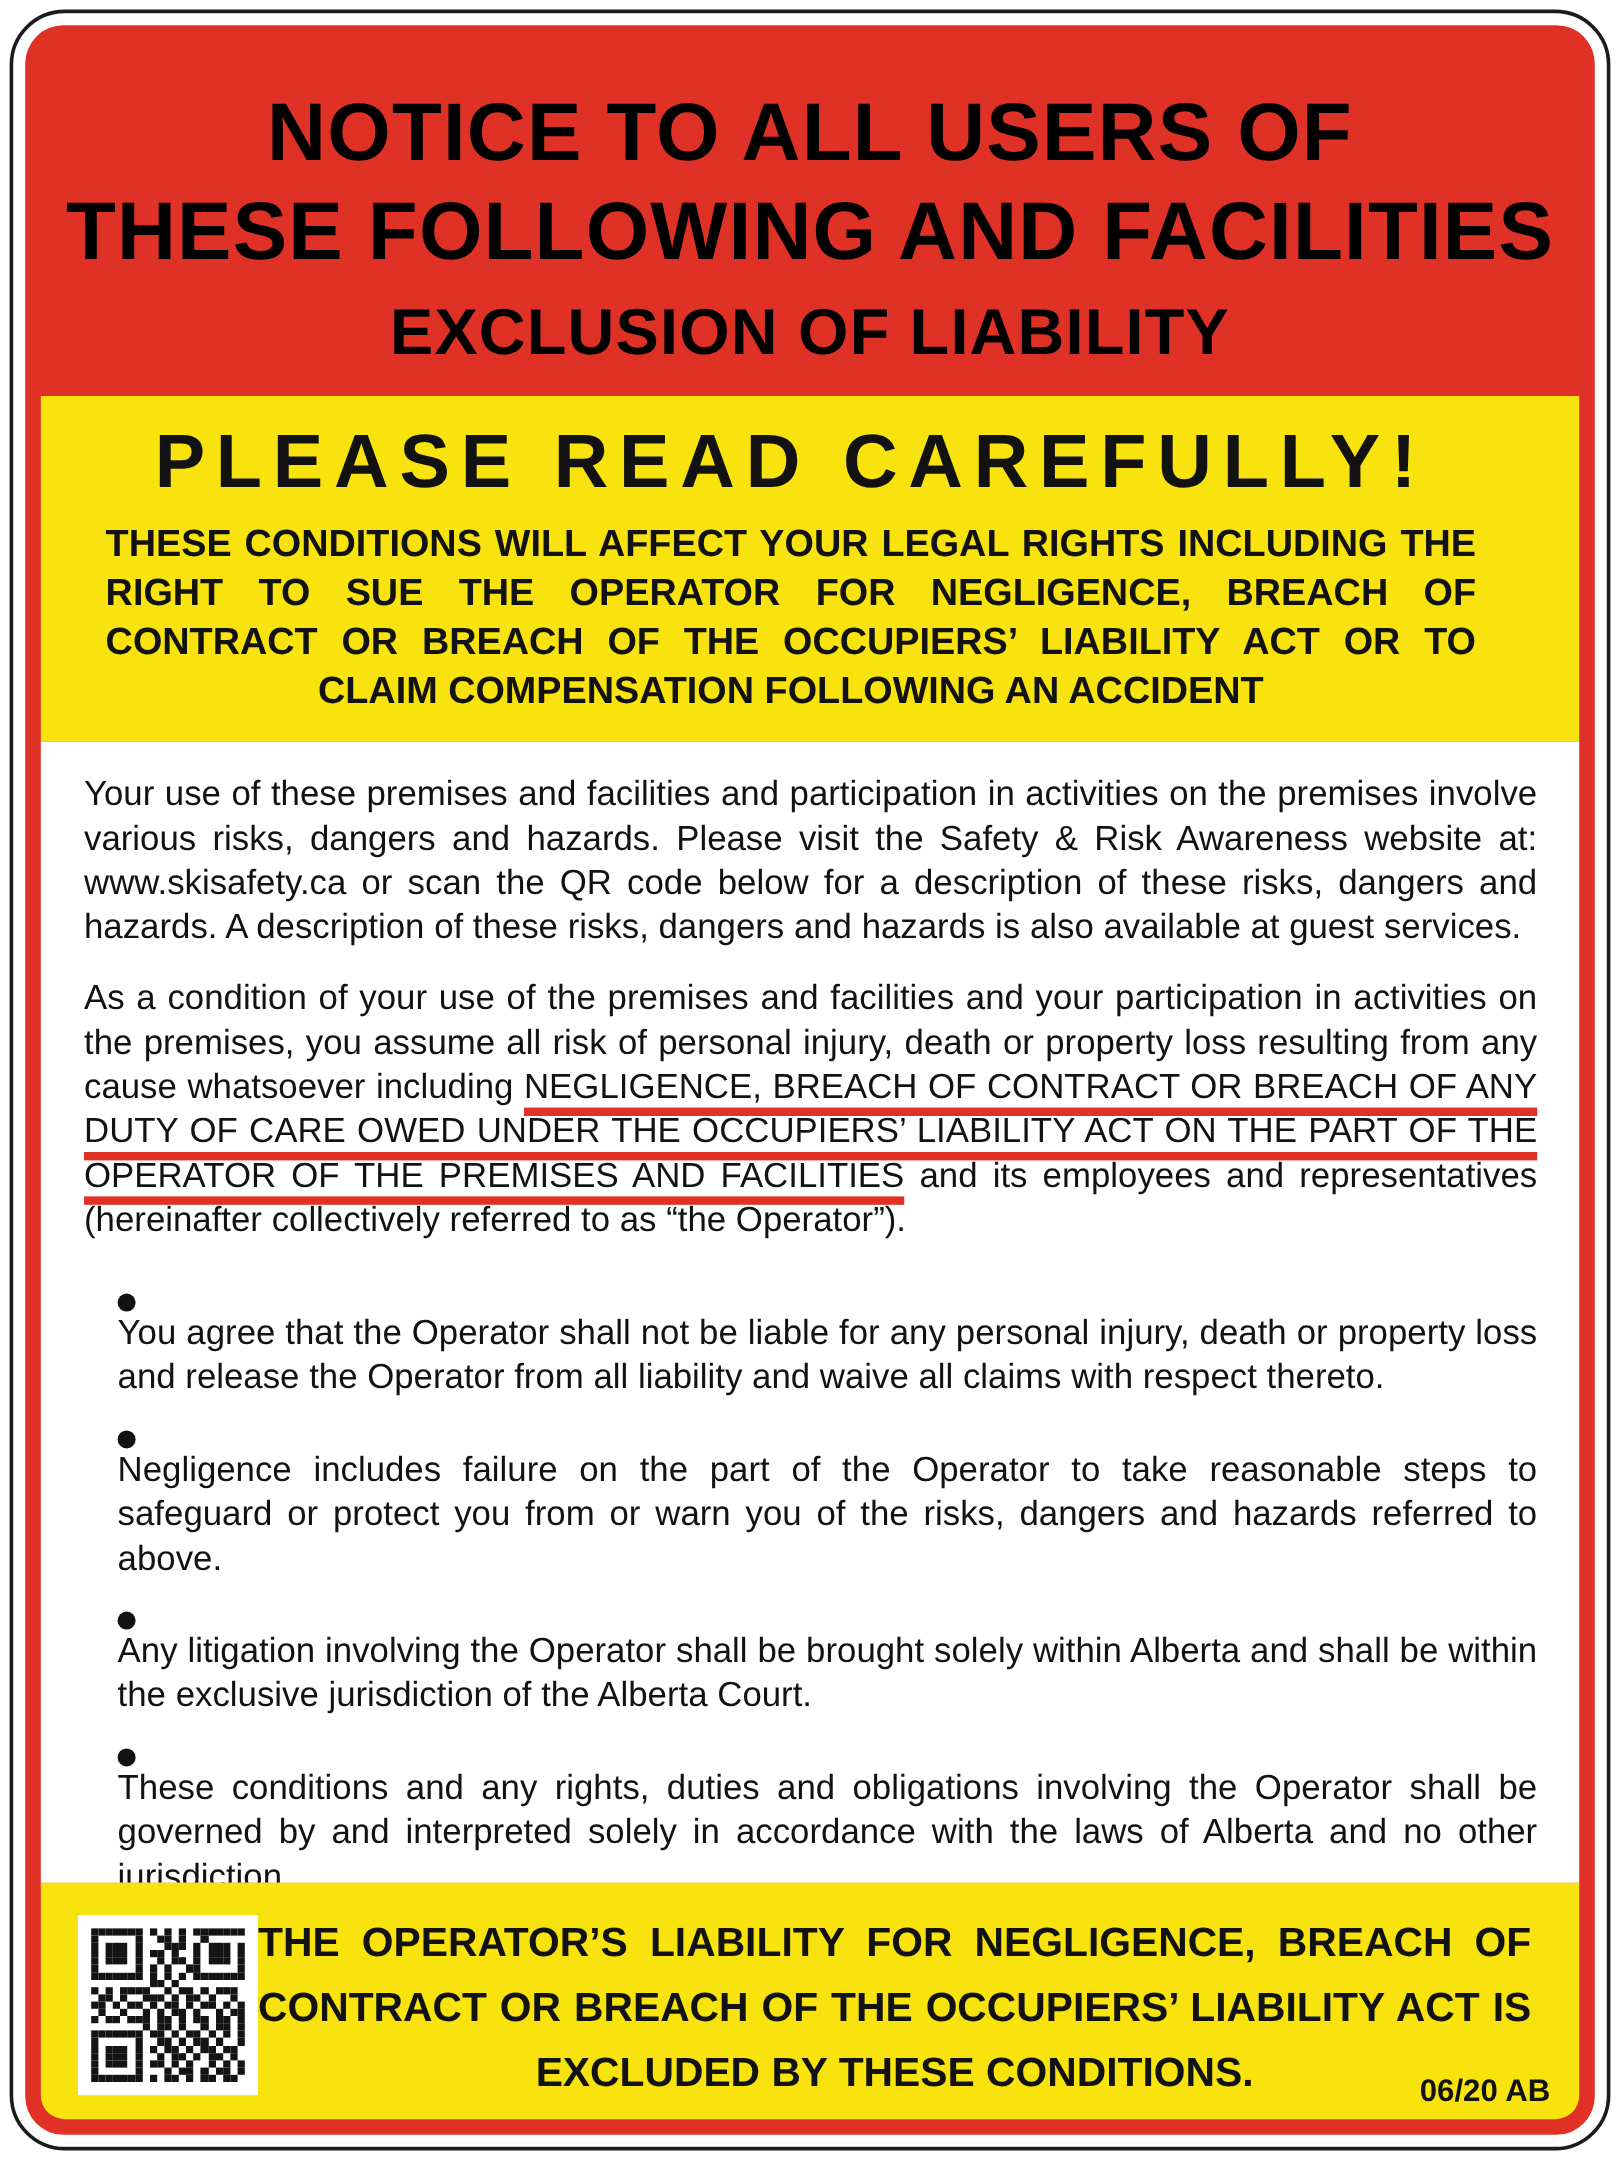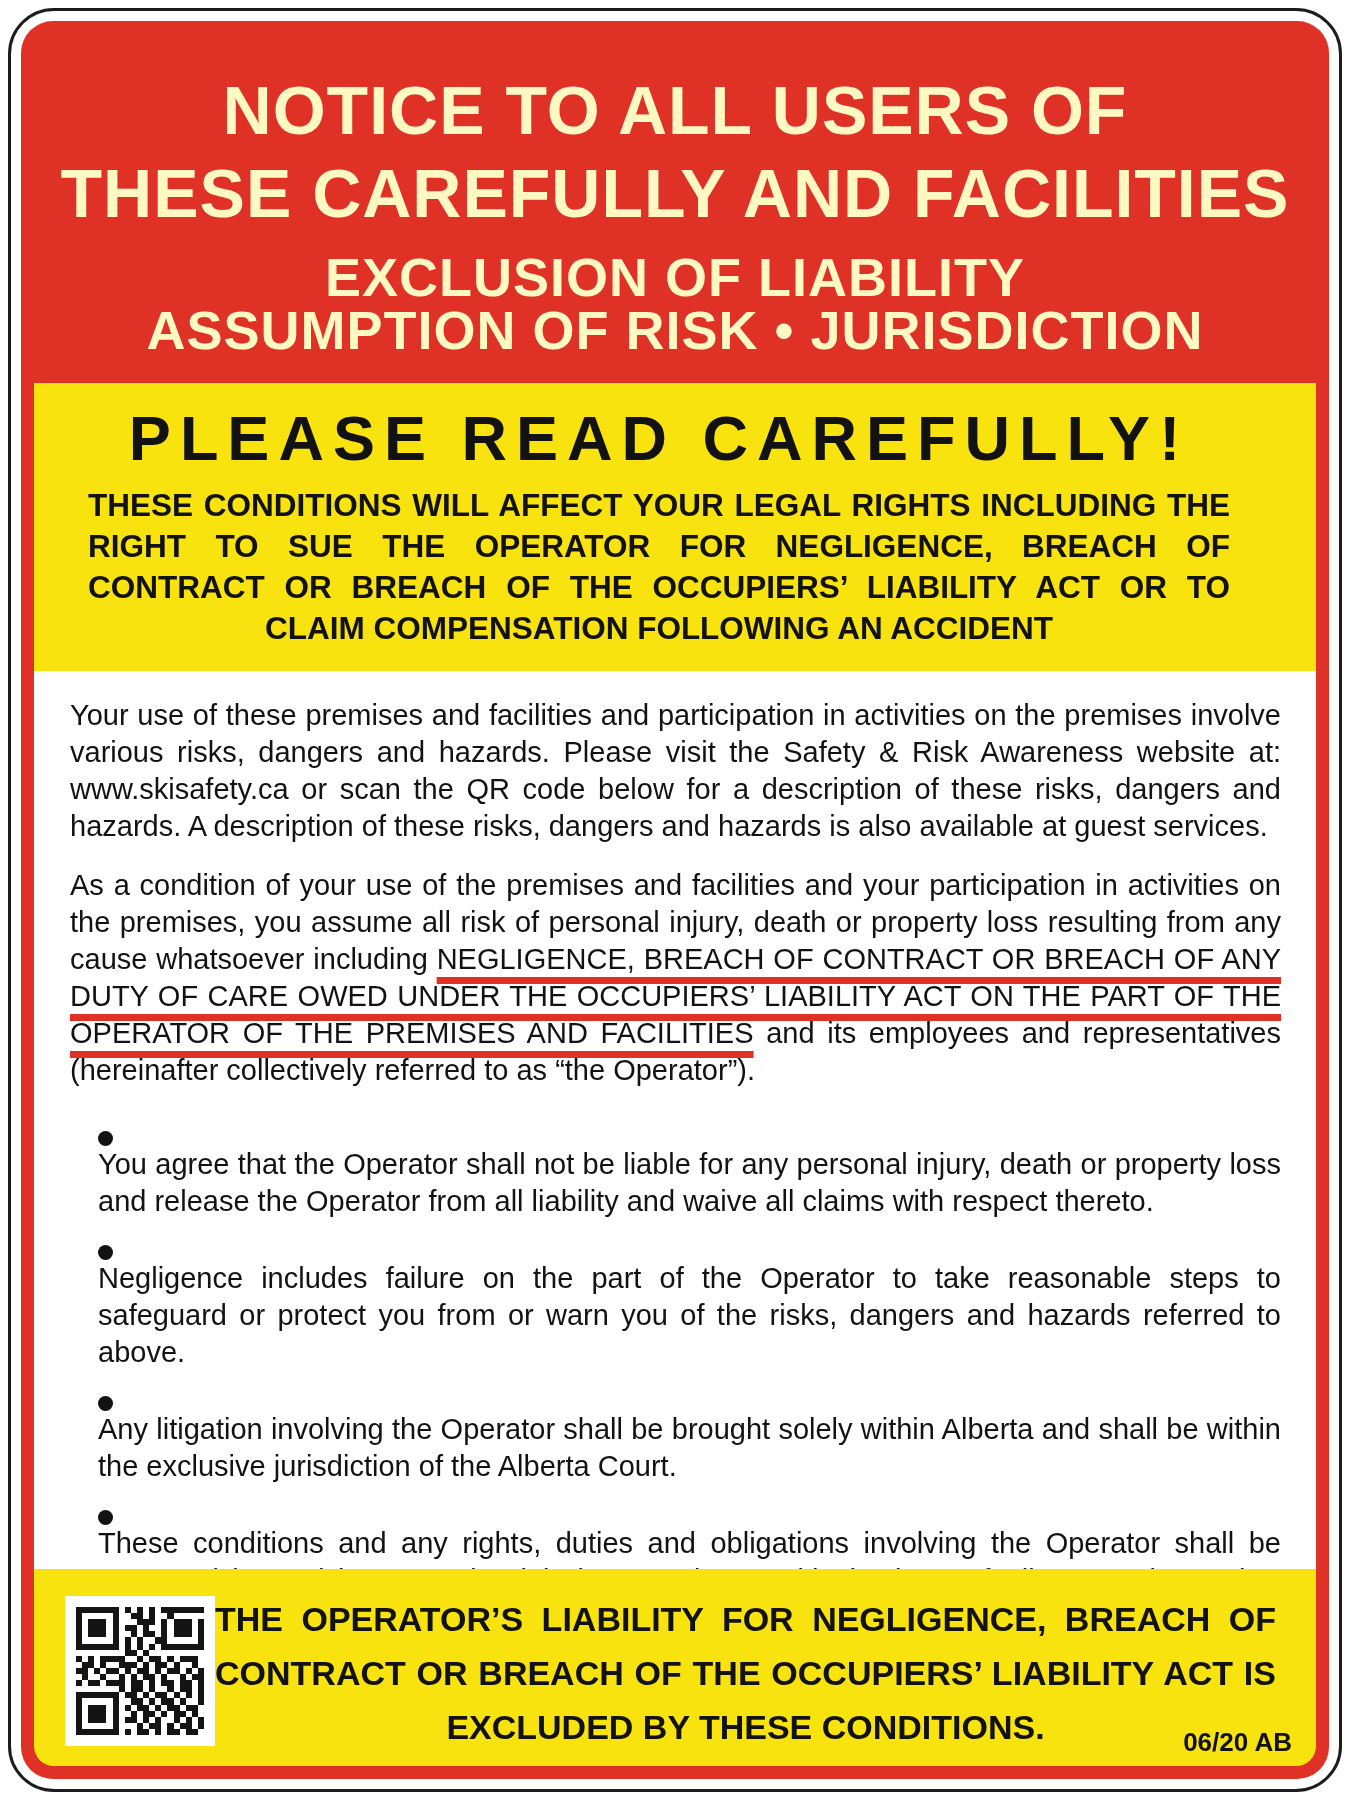--- a/index.html
+++ b/index.html
@@ -31,21 +31,21 @@
     border-radius:32px;
     display:flex;
     flex-direction:column;
     padding:0 13px 13px 13px;
     overflow:hidden;
   }
   
   .header{
     flex:0 0 auto;
     text-align:center;
-    color:#fef9c3;
+    color:#000000;
     padding-top:48px;
     padding-bottom:26px;
   }
   .header .title{
     font-weight:700;
     font-size:68px;
     line-height:83px;
     letter-spacing:1px;
   }
   .header .subtitle{
@@ -154,25 +154,24 @@
 </style>
 </head>
 <body>
 
 <div class="outline">
   <div class="red-panel">
 
     <div class="header">
       <div class="title">
         <div>NOTICE TO ALL USERS OF</div>
-        <div>THESE CAREFULLY AND FACILITIES</div>
+        <div>THESE FOLLOWING AND FACILITIES</div>
       </div>
       <div class="subtitle">
         <div>EXCLUSION OF LIABILITY</div>
-        <div>ASSUMPTION OF RISK • JURISDICTION</div>
       </div>
     </div>
 
     <div class="warning">
       <div class="warning-title">PLEASE READ CAREFULLY!</div>
       <p class="warning-body">THESE CONDITIONS WILL AFFECT YOUR LEGAL RIGHTS INCLUDING THE RIGHT TO SUE THE OPERATOR FOR NEGLIGENCE, BREACH OF CONTRACT OR BREACH OF THE OCCUPIERS’ LIABILITY ACT OR TO CLAIM COMPENSATION FOLLOWING AN ACCIDENT</p>
     </div>
 
     <div class="white-body">
       <p class="para">Your use of these premises and facilities and participation in activities on the premises involve various risks, dangers and hazards. Please visit the Safety &amp; Risk Awareness website at: www.skisafety.ca or scan the QR code below for a description of these risks, dangers and hazards. A description of these risks, dangers and hazards is also available at guest services.</p>

